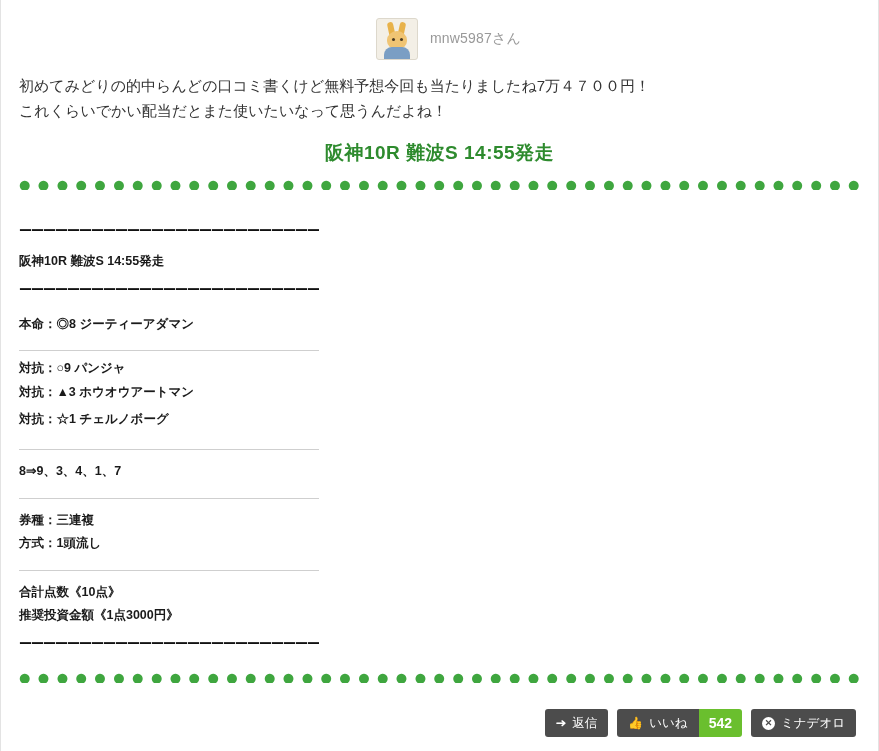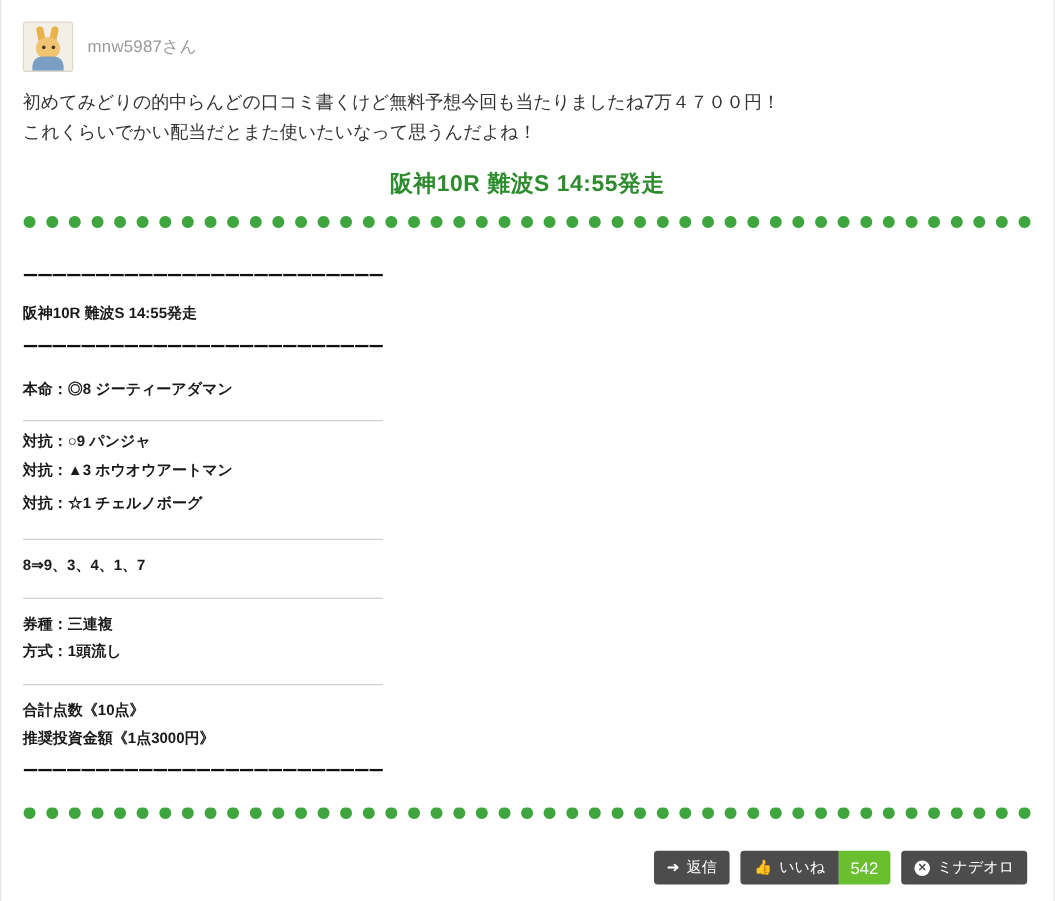--- a/index.html
+++ b/index.html
@@ -21,20 +21,21 @@
     width: 879px;
     height: 751px;
     box-sizing: border-box;
     border-left: 1px solid #e3e3e3;
     border-right: 1px solid #e3e3e3;
   }
   .post-header {
     display: flex;
     align-items: flex-start;
     padding: 18px 0 0 18px;
+    justify-content: center;
   }
   .avatar {
     width: 40px;
     height: 40px;
     border-radius: 3px;
     background: #f3efe6;
     border: 1px solid #ddd8cc;
     position: relative;
     overflow: hidden;
     flex: none;
@@ -167,21 +168,21 @@
   .btn-reply { background: #4c4c4c; }
   .btn-like {
     background: #4c4c4c;
     border-top-right-radius: 0;
     border-bottom-right-radius: 0;
   }
   .like-count {
     background: #6abf2e;
     color: #ffffff;
     font-size: 14px;
-    font-weight: normal;
+    font-weight: bold;
     height: 28px;
     display: inline-flex;
     align-items: center;
     padding: 0 10px;
     border-top-right-radius: 3px;
     border-bottom-right-radius: 3px;
     margin-left: -9px;
   }
   .btn-hide { background: #4c4c4c; }
   .ico {

